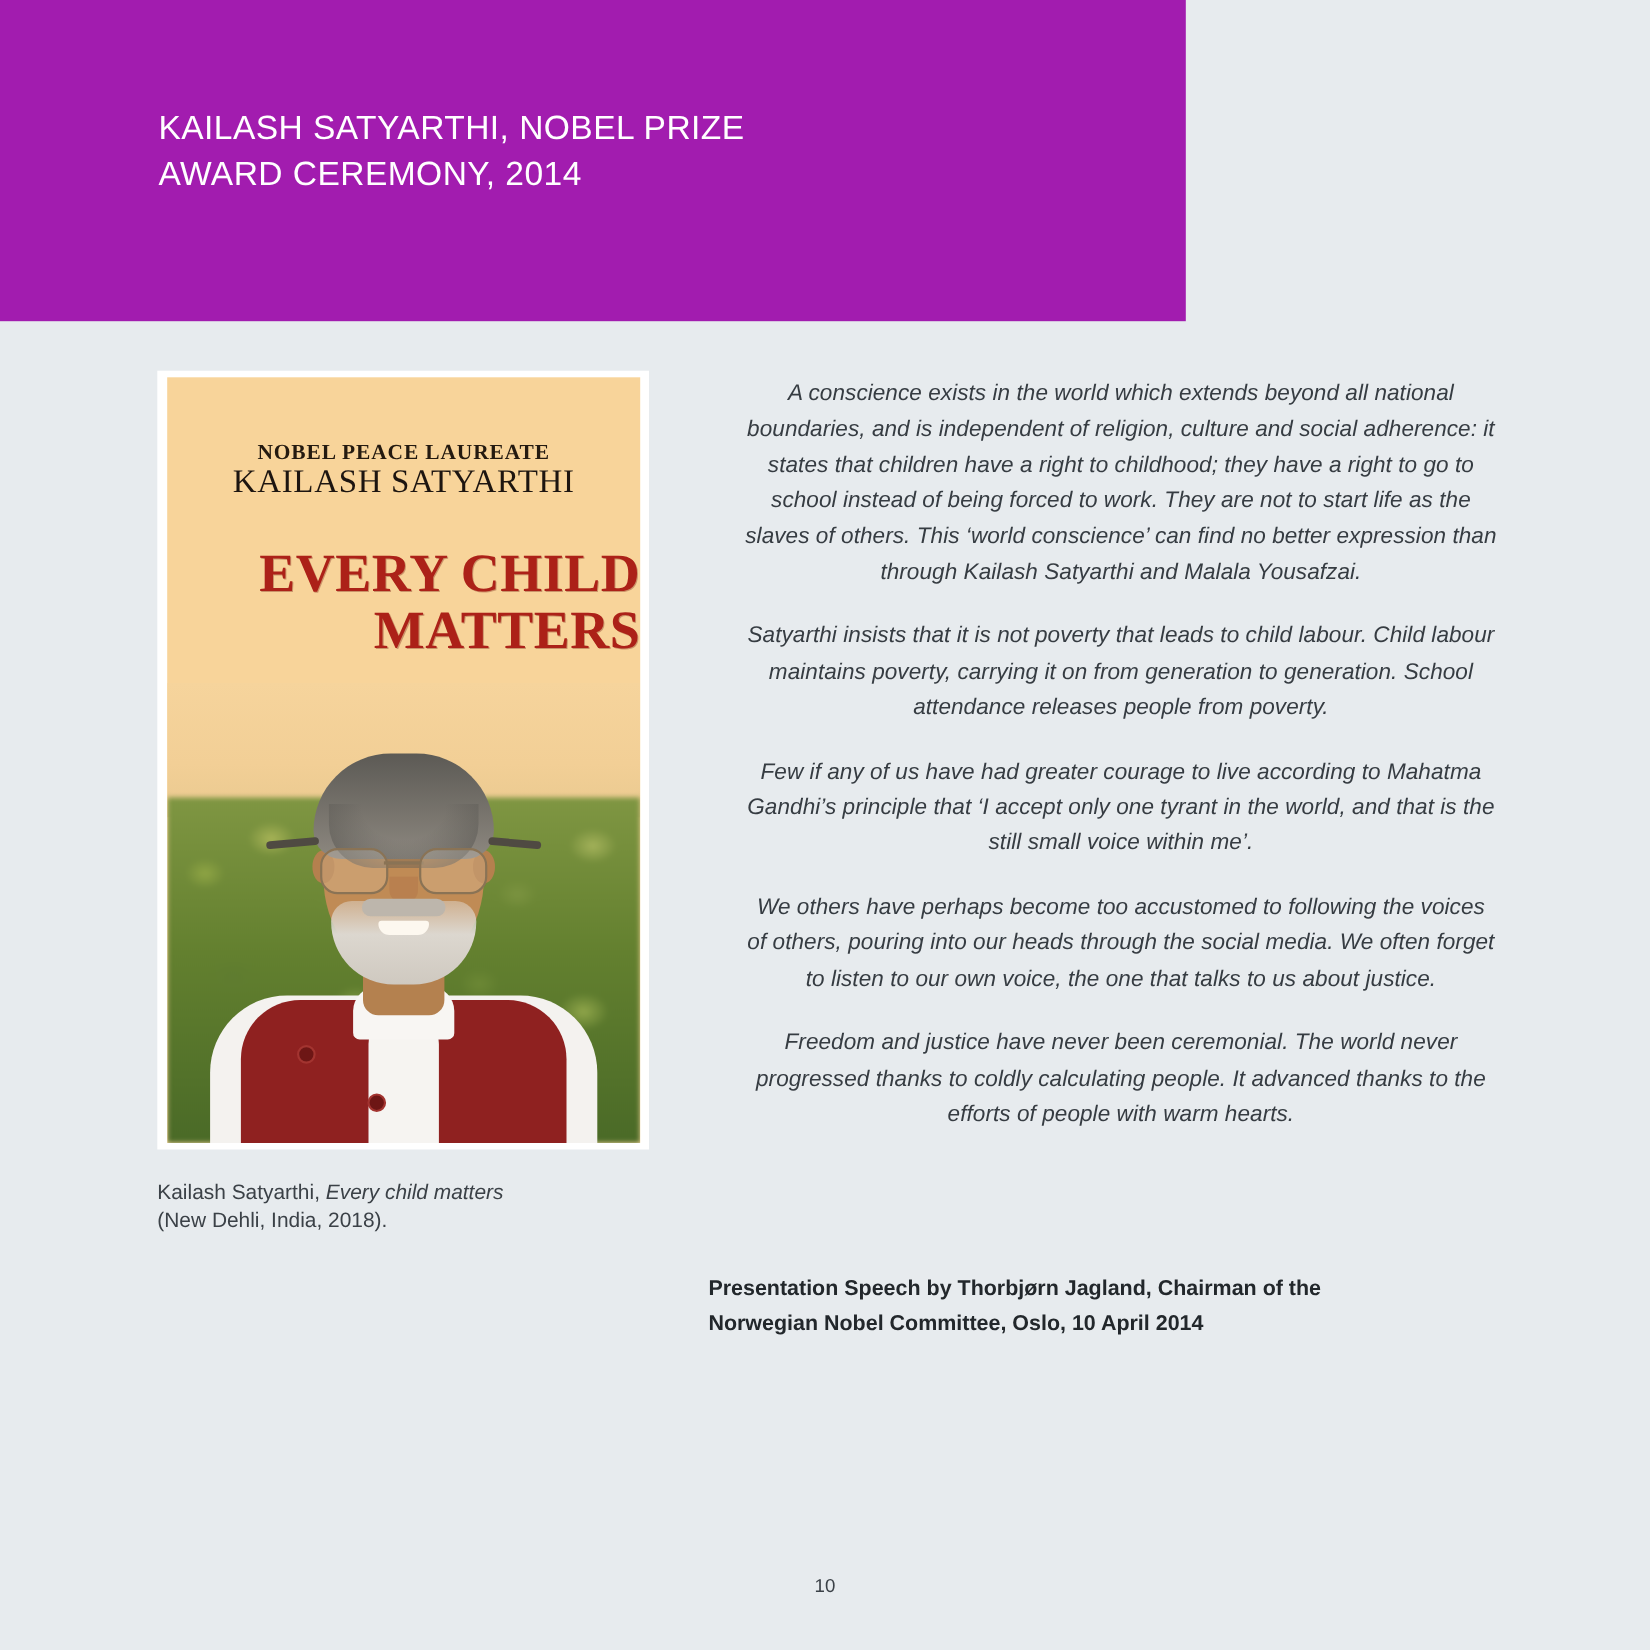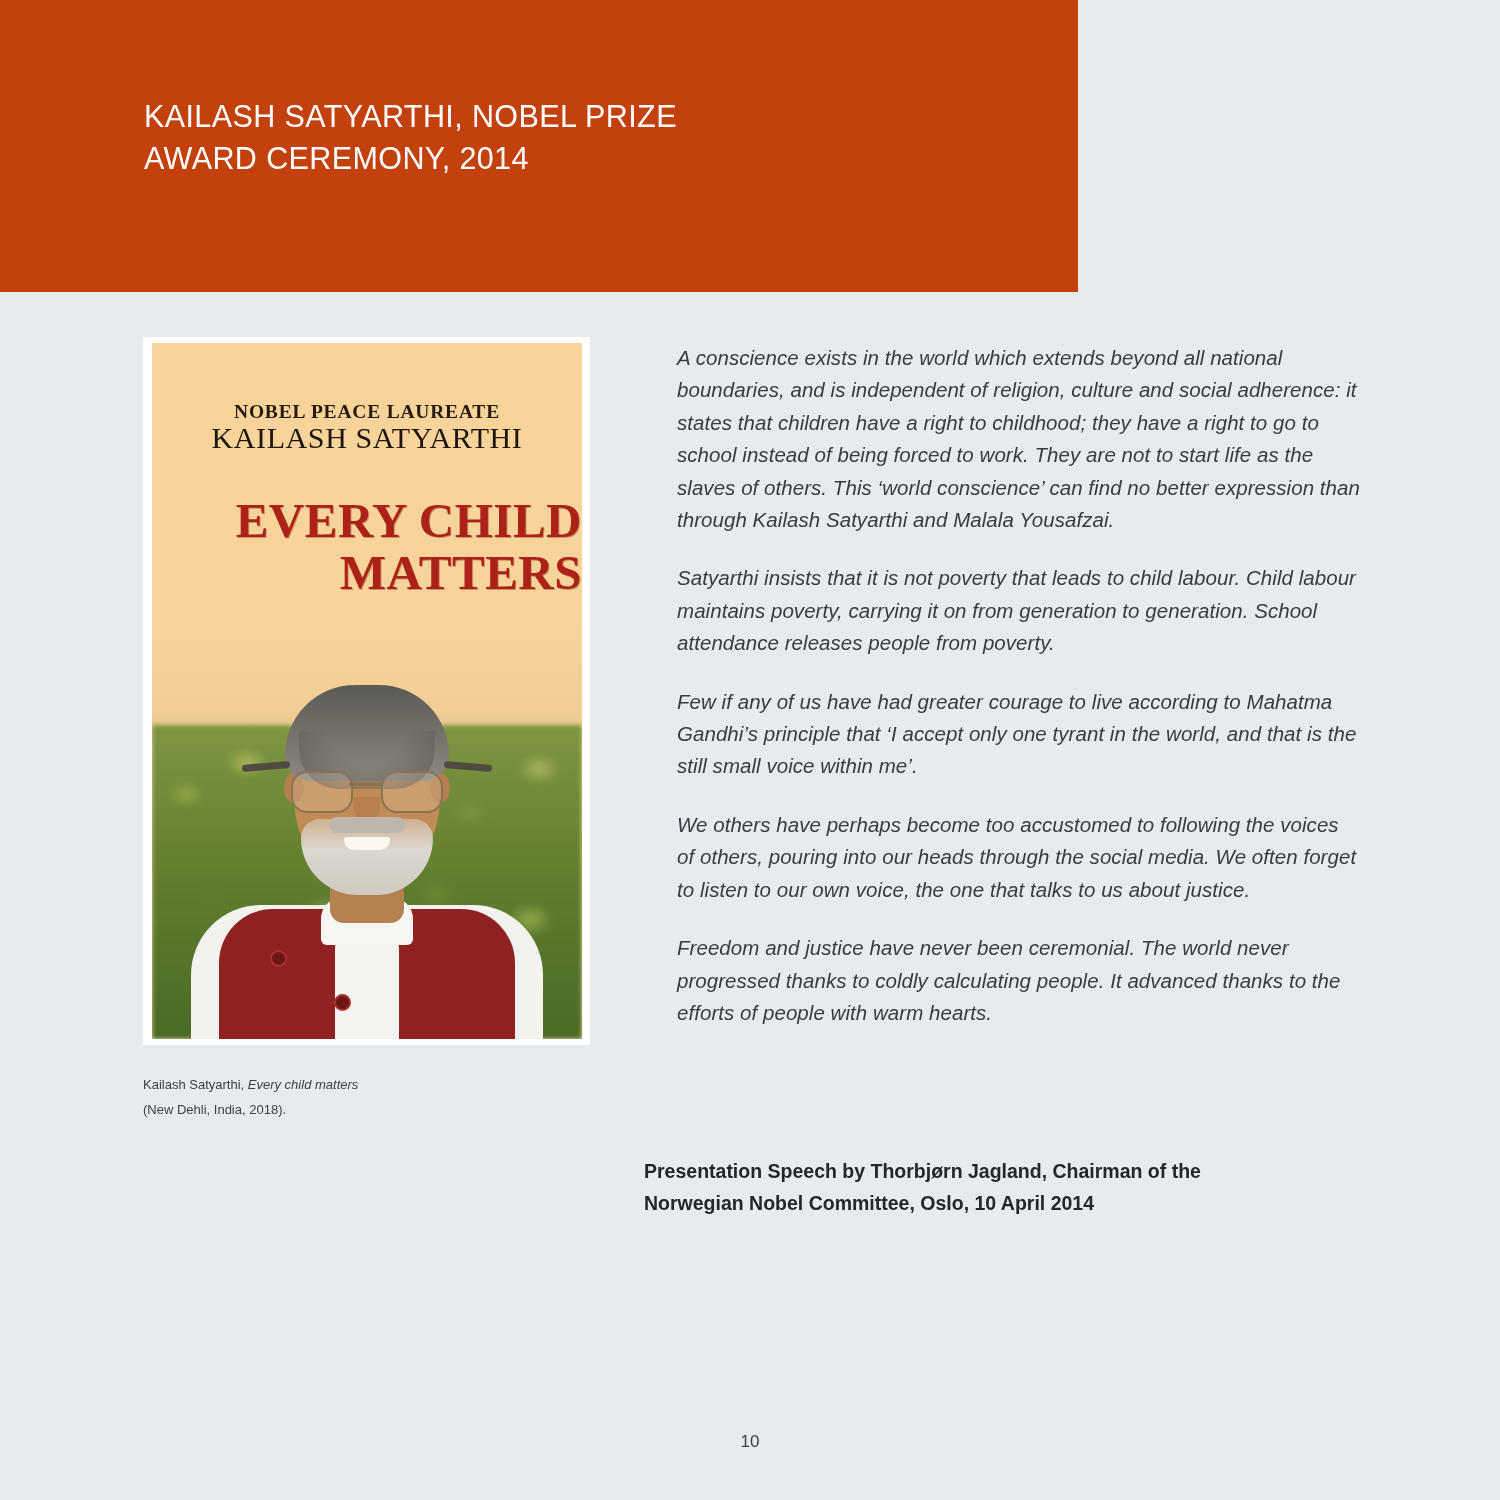--- a/index.html
+++ b/index.html
@@ -15,21 +15,21 @@
     position: relative;
   }
 
   
   .header-banner {
     position: absolute;
     left: 0;
     top: 0;
     width: 1078px;
     height: 292px;
-    background: #c2410c;
+    background: #a21caf;
     box-sizing: border-box;
     padding-left: 29px;
   }
   .header-title {
     position: absolute;
     left: 144px;
     top: 95px;
     color: #ffffff;
     font-size: 30.5px;
     line-height: 42px;
@@ -318,32 +318,33 @@
     background: #b3794a;
     border-radius: 0 0 12px 12px;
     opacity: .55;
   }
 
   .caption {
     position: absolute;
     left: 143px;
     top: 1072px;
     width: 470px;
-    font-size: 13px;
+    font-size: 19px;
     line-height: 25px;
     color: #3b4147;
   }
   .caption em { font-style: italic; }
 
   
   .body-col {
     position: absolute;
     left: 677px;
     top: 342px;
     width: 684px;
+    text-align: center;
   }
   .body-col p {
     margin: 0 0 26px 0;
     font-style: italic;
     font-size: 20.5px;
     line-height: 32.4px;
     color: #363c42;
     letter-spacing: 0.05px;
   }
   .attribution {

